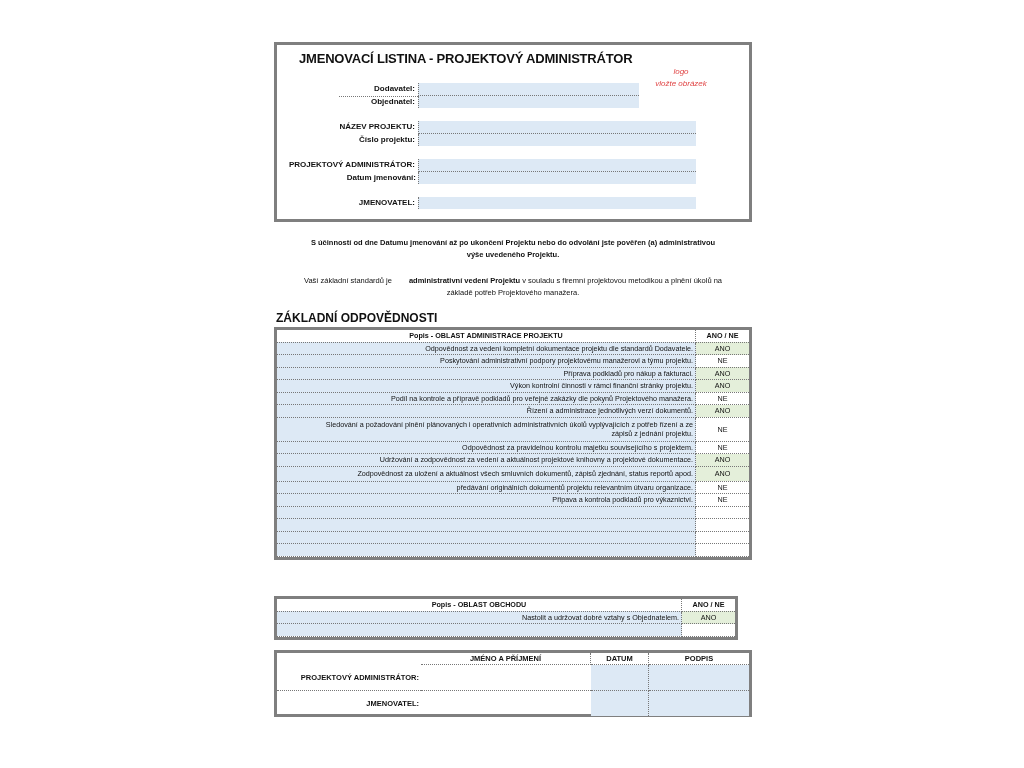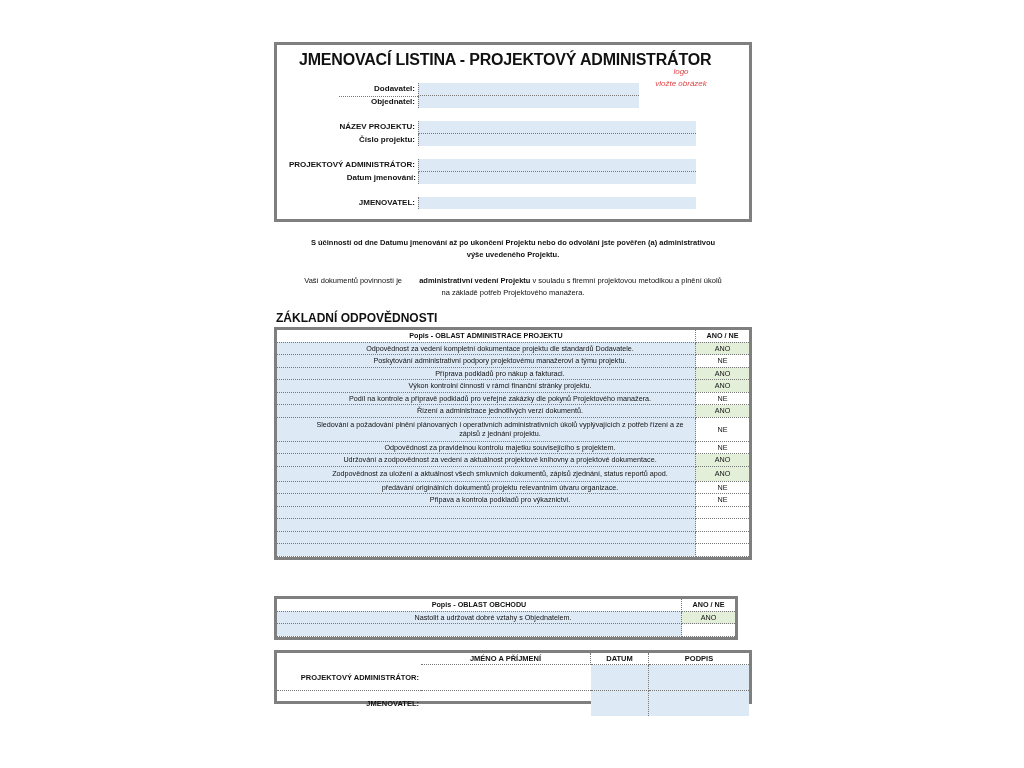--- a/index.html
+++ b/index.html
@@ -1,41 +1,41 @@
 <!DOCTYPE html>
 <html><head>
 <meta charset="utf-8">
 <style>
   html, body { margin:0; padding:0; background:#ffffff; }
   body { width:1024px; height:768px; position:relative; font-family:"Liberation Sans", sans-serif; color:#111; overflow:hidden; }
   .abs { position:absolute; }
   .box { position:absolute; border:3px solid #7f7f7f; box-sizing:border-box; background:#fff; }
   
   #hdr { left:274px; top:42px; width:478px; height:180px; }
-  .title { position:absolute; left:22px; top:6px; font-size:16px; font-weight:bold; letter-spacing:-0.2px; }
+  .title { position:absolute; left:22px; top:6px; font-size:13px; font-weight:bold; letter-spacing:-0.2px; }
   .logo { position:absolute; right:28px; top:21px; width:80px; text-align:center; color:#e04545; font-style:italic; font-size:8px; line-height:12px; }
   .flabel { position:absolute; width:138px; right:auto; text-align:right; font-size:8px; font-weight:bold; }
   .ffield { position:absolute; background:#dde9f5; height:12px; border-left:1px dotted #777; }
   .fsep { border-bottom:1px dotted #777; }
   .note { position:absolute; left:274px; width:478px; text-align:center; font-size:7.5px; line-height:12px; }
   .note b { font-weight:bold;padding-left:15px; }
   .sec-title { position:absolute; left:276px; top:311px; font-size:12px; font-weight:bold; }
   
   table { border-collapse:collapse; width:100%; font-size:7.2px; }
   td, th { padding:0 2px; border-bottom:1px dotted #777; height:11.5px; }
   th { font-weight:bold; background:#fff; text-align:center; }
-  td.d { background:#dde9f5; text-align:center; border-right:1px dotted #777;padding-left:30px; }
+  td.d { background:#dde9f5; text-align:right; border-right:1px dotted #777;padding-left:30px; }
   th.d { border-right:1px dotted #777; }
   td.v { width:49px; text-align:center; }
   td.v.ano { background:#e4efda;margin-left:32px; }
   tr.tall td { height:23px; }
   tr.mid td { height:14px; }
   #t1 { left:274px; top:327px; width:478px; }
   #t2 { left:274px; top:596px; width:464px; }
-  #t3 { left:274px; top:650px; width:478px; height:54px; }
+  #t3 { left:274px; top:650px; width:478px; height:67px; }
   #t3 table { font-size:7.5px; }
   #t3 td { border-bottom:1px dotted #777; }
   .sig-head th { height:11px; }
   .sig-row td { height:25px; }
   .lbl { text-align:right; font-weight:bold; padding-right:2px; width:140px; }
   .blue { background:#dde9f5; }
   .vdot { border-right:1px dotted #777; }
 </style>
 </head>
 <body>
@@ -62,21 +62,21 @@
   <div class="ffield fsep" style="left:141px;top:114px;width:277px;"></div>
   <div class="flabel" style="left:1px;top:128px;">Datum jmenování:</div>
   <div class="ffield" style="left:141px;top:127px;width:277px;"></div>
 
   <div class="flabel" style="left:0;top:153px;">JMENOVATEL:</div>
   <div class="ffield" style="left:141px;top:152px;width:277px;"></div>
 </div>
 
 <div class="note" style="top:237px;font-weight:bold;padding:0 28px;box-sizing:border-box;">S účinností od dne Datumu jmenování až po ukončení Projektu nebo do odvolání jste pověřen (a) administrativou výše uvedeného Projektu.</div>
 <div class="note" style="top:275px;padding:0 30px;box-sizing:border-box;">
-  <span>Vaší dokumentů povinností je </span><b>administrativní vedení Projektu</b><span> v souladu s firemní projektovou metodikou a plnění úkolů na základě potřeb Projektového manažera.</span>
+  <span>Vaší základní standardů je </span><b>administrativní vedení Projektu</b><span> v souladu s firemní projektovou metodikou a plnění úkolů na základě potřeb Projektového manažera.</span>
 </div>
 
 <div class="sec-title">ZÁKLADNÍ ODPOVĚDNOSTI</div>
 
 <div class="box" id="t1">
   <table>
     <thead>
       <tr>
         <th class="d">Popis - OBLAST ADMINISTRACE PROJEKTU</th>
         <th>ANO / NE</th>

